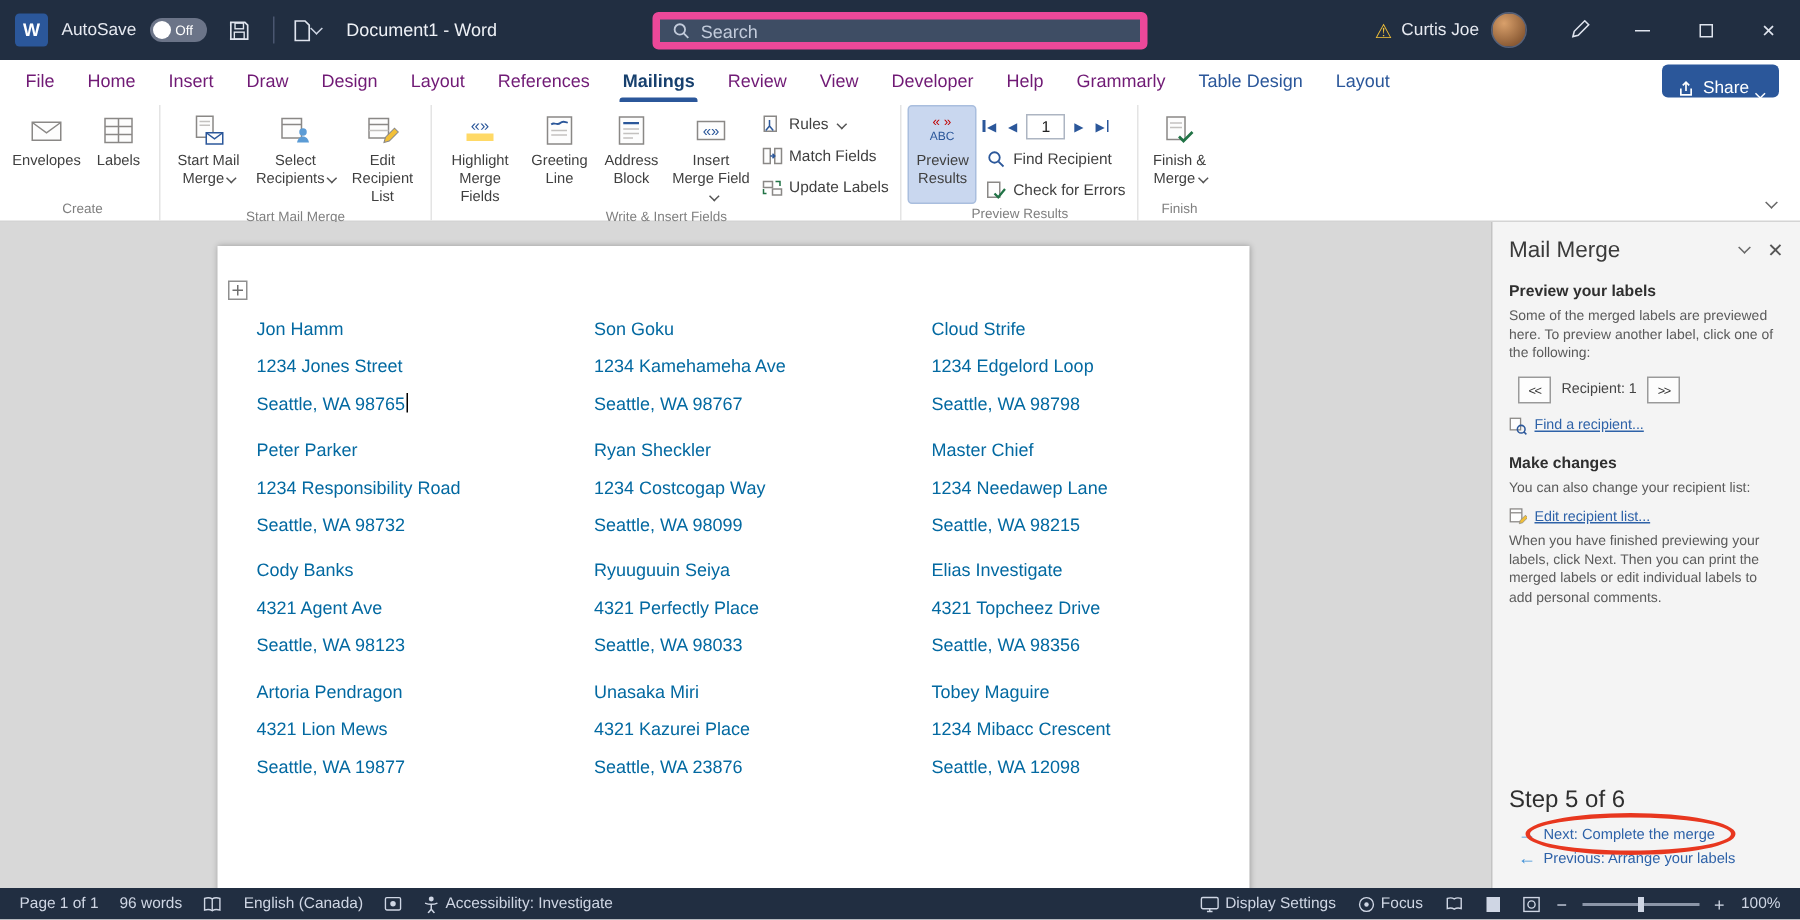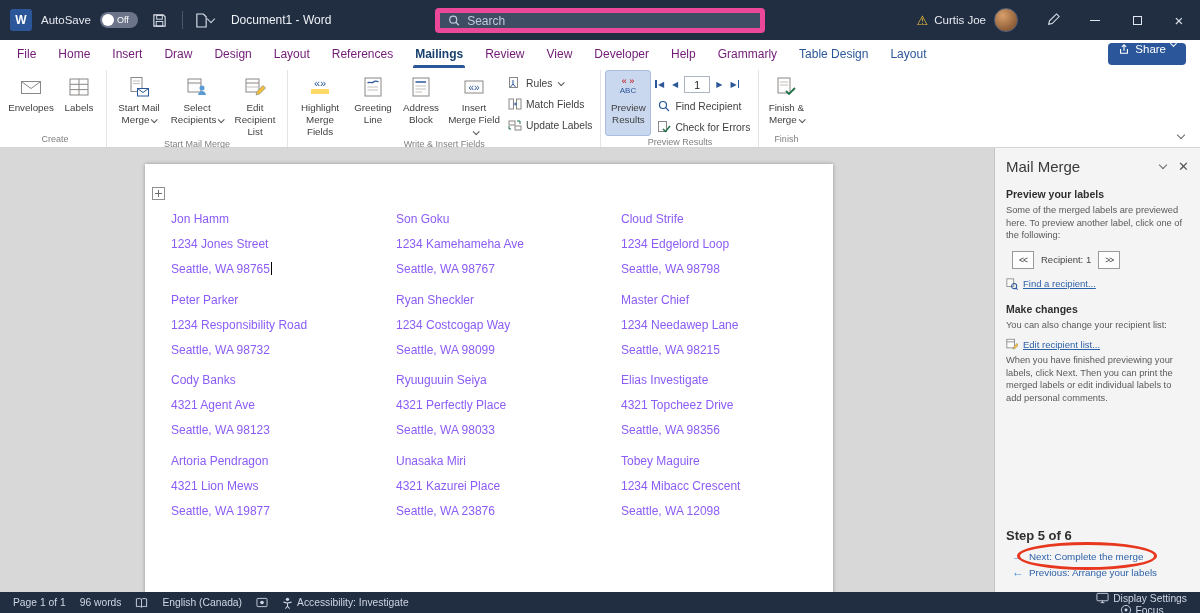--- a/index.html
+++ b/index.html
@@ -28,21 +28,21 @@
   .win-btn { width:42px; height:40px; display:flex; align-items:center; justify-content:center; color:#dfe4ee; font-size:15px; }
   .min-glyph { width:10px; height:1px; background:#dfe4ee; display:inline-block; }
   .max-glyph { width:9px; height:9px; border:1px solid #dfe4ee; display:inline-block; }
 
   
   .tabrow { height:28px; background:#fff; display:flex; align-items:center; padding-left:6px; flex:0 0 auto; }
   .tab { position:relative; height:100%; display:flex; align-items:center; padding:0 11px; font-size:12px; color:#701a75; cursor:pointer; white-space:nowrap; }
   .tab.active { color:#17406e; font-weight:bold; }
   .tab.active::after { content:""; position:absolute; left:9px; right:9px; bottom:0; height:3px; background:#2b579a; border-radius:2px 2px 0 0; }
   .tab.ctx { color:#2b579a; }
-  .share-btn { margin-left:auto; margin-right:14px; background:#2b579a; color:#fff; border-radius:4px; height:22px; display:flex; align-items:flex-start; gap:5px; padding:0 10px; font-size:11.5px; cursor:pointer; }
+  .share-btn { margin-left:auto; margin-right:14px; background:#2b579a; color:#fff; border-radius:4px; height:22px; display:flex; align-items:flex-end; gap:5px; padding:0 10px; font-size:11.5px; cursor:pointer; }
   .share-chev { width:5px; height:5px; border-right:1.2px solid #fff; border-bottom:1.2px solid #fff; transform:rotate(45deg); margin-top:-2px; }
 
   
   .ribbon { height:80px; background:#fff; border-bottom:1px solid #d4d4d4; display:flex; padding:2px 2px 0 4px; position:relative; flex:0 0 auto; }
   .rgroup { display:flex; flex-direction:column; padding:0 4px; }
   .rgroup + .rgroup { border-left:1px solid #e4e4e4; }
   .rbtns { flex:1; display:flex; align-items:stretch; gap:2px; }
   .gtitle { font-size:9px; color:#7f7f7f; text-align:center; padding:1px 0 3px; white-space:nowrap; }
   .btn-lg { width:56px; display:flex; flex-direction:column; align-items:center; padding-top:4px; gap:3px; cursor:pointer; border-radius:3px; border:1px solid transparent; }
   .btn-lg.narrow { width:46px; }
@@ -60,48 +60,48 @@
   .chev-dn { width:6px; height:6px; border-right:1.4px solid #666; border-bottom:1.4px solid #666; transform:rotate(45deg); margin-top:-3px; }
 
   
   .main { flex:1; display:flex; min-height:0; }
   .canvas { flex:1; position:relative; background:#d8d8d8; overflow:hidden; }
   .page { position:absolute; left:145px; top:16px; width:688px; height:600px; background:#fff; box-shadow:0 0 4px rgba(0,0,0,.3); }
   .tbl-handle { position:absolute; left:7px; top:23px; width:13px; height:13px; border:1px solid #8f8f8f; background:
       linear-gradient(#6f6f6f,#6f6f6f) center/7px 1px no-repeat,
       linear-gradient(#6f6f6f,#6f6f6f) center/1px 7px no-repeat; cursor:move; }
   .labels-grid { position:absolute; left:20px; top:40px; width:660px; display:grid; grid-template-columns:225px 225px 210px; grid-auto-rows:80.5px; }
-  .label-cell { padding:6px 4px 0 6px; font-size:12px; color:#8b5cf6; }
+  .label-cell { padding:6px 4px 0 6px; font-size:12px; color:#0369a1; }
   .label-cell div { height:25px; line-height:18px; }
   .caret { display:inline-block; width:1px; height:13px; background:#000; margin-left:1px; vertical-align:-2px; }
 
   
   .pane { width:206px; flex:0 0 auto; background:#f4f4f4; border-left:1px solid #c3c3c3; display:flex; flex-direction:column; padding:0 11px; position:relative; }
   .pane-head { display:flex; align-items:center; margin-top:10px; }
   .pane-title { font-size:15px; color:#3a3a3a; }
   .pane-head-btns { margin-left:auto; display:flex; align-items:center; gap:12px; }
   .pane-x { font-size:13px; color:#555; cursor:pointer; }
   .sec-head { font-size:10.5px; font-weight:bold; color:#2f2f2f; margin-top:13px; }
   .sec-text { font-size:9.3px; color:#5a5a5a; line-height:1.35; margin-top:4px; }
   .rec-nav { display:flex; align-items:center; gap:7px; margin:9px 0 2px 6px; }
   .rec-btn { width:22px; height:18px; background:#fdfdfd; border:1px solid #9a9a9a; font-size:8.5px; color:#333; display:flex; align-items:center; justify-content:center; letter-spacing:-1px; cursor:pointer; }
   .rec-lab { font-size:9.5px; color:#444; }
   .pane-link { display:flex; align-items:center; gap:5px; font-size:9.5px; color:#2e62a8; margin-top:7px; cursor:pointer; text-decoration:none; }
   .pane-link u { text-decoration:underline; }
   .step-sec { margin-top:auto; padding-bottom:10px; }
-  .step-head { font-size:13px; font-weight:bold; color:#2f2f2f; margin-bottom:7px; }
+  .step-head { font-size:16px; font-weight:normal; color:#2f2f2f; margin-bottom:7px; }
   .step-link { display:flex; align-items:center; gap:5px; font-size:9.8px; color:#2e62a8; cursor:pointer; margin:4px 0 4px 6px; }
   .arrow-g { color:#3e8fd6; font-size:12px; line-height:1; }
   .next-wrap { position:relative; display:inline-block; }
   .red-ellipse { position:absolute; left:-12px; right:-14px; top:-9px; bottom:-8px; border:3px solid #e8371f; border-radius:50%; pointer-events:none; }
 
   
   .statusbar { height:21px; background:#212e41; color:#cfd6e4; display:flex; align-items:center; font-size:10.3px; flex:0 0 auto; padding:0 6px; }
   .sb-item { display:flex; align-items:center; gap:4px; padding:0 7px; height:100%; cursor:pointer; white-space:nowrap; }
-  .sb-right { margin-left:auto; display:flex; align-items:center; height:100%;flex-direction:column; }
+  .sb-right { margin-left:auto; display:flex; align-items:center; height:100%; }
   .zoom-track { width:78px; height:2px; background:#8c96a8; position:relative; margin:0 6px; }
   .zoom-tick { position:absolute; left:50%; top:-3px; width:1px; height:8px; background:#8c96a8; }
   .zoom-thumb { position:absolute; left:50%; top:-4px; width:4px; height:10px; background:#cfd6e4; transform:translateX(-50%); cursor:pointer; }
   .zbtn { font-size:12px; padding:0 4px; cursor:pointer; }
   svg.ric { flex:0 0 auto; }
 </style>
 </head>
 <body>
 
 <div class="app">

